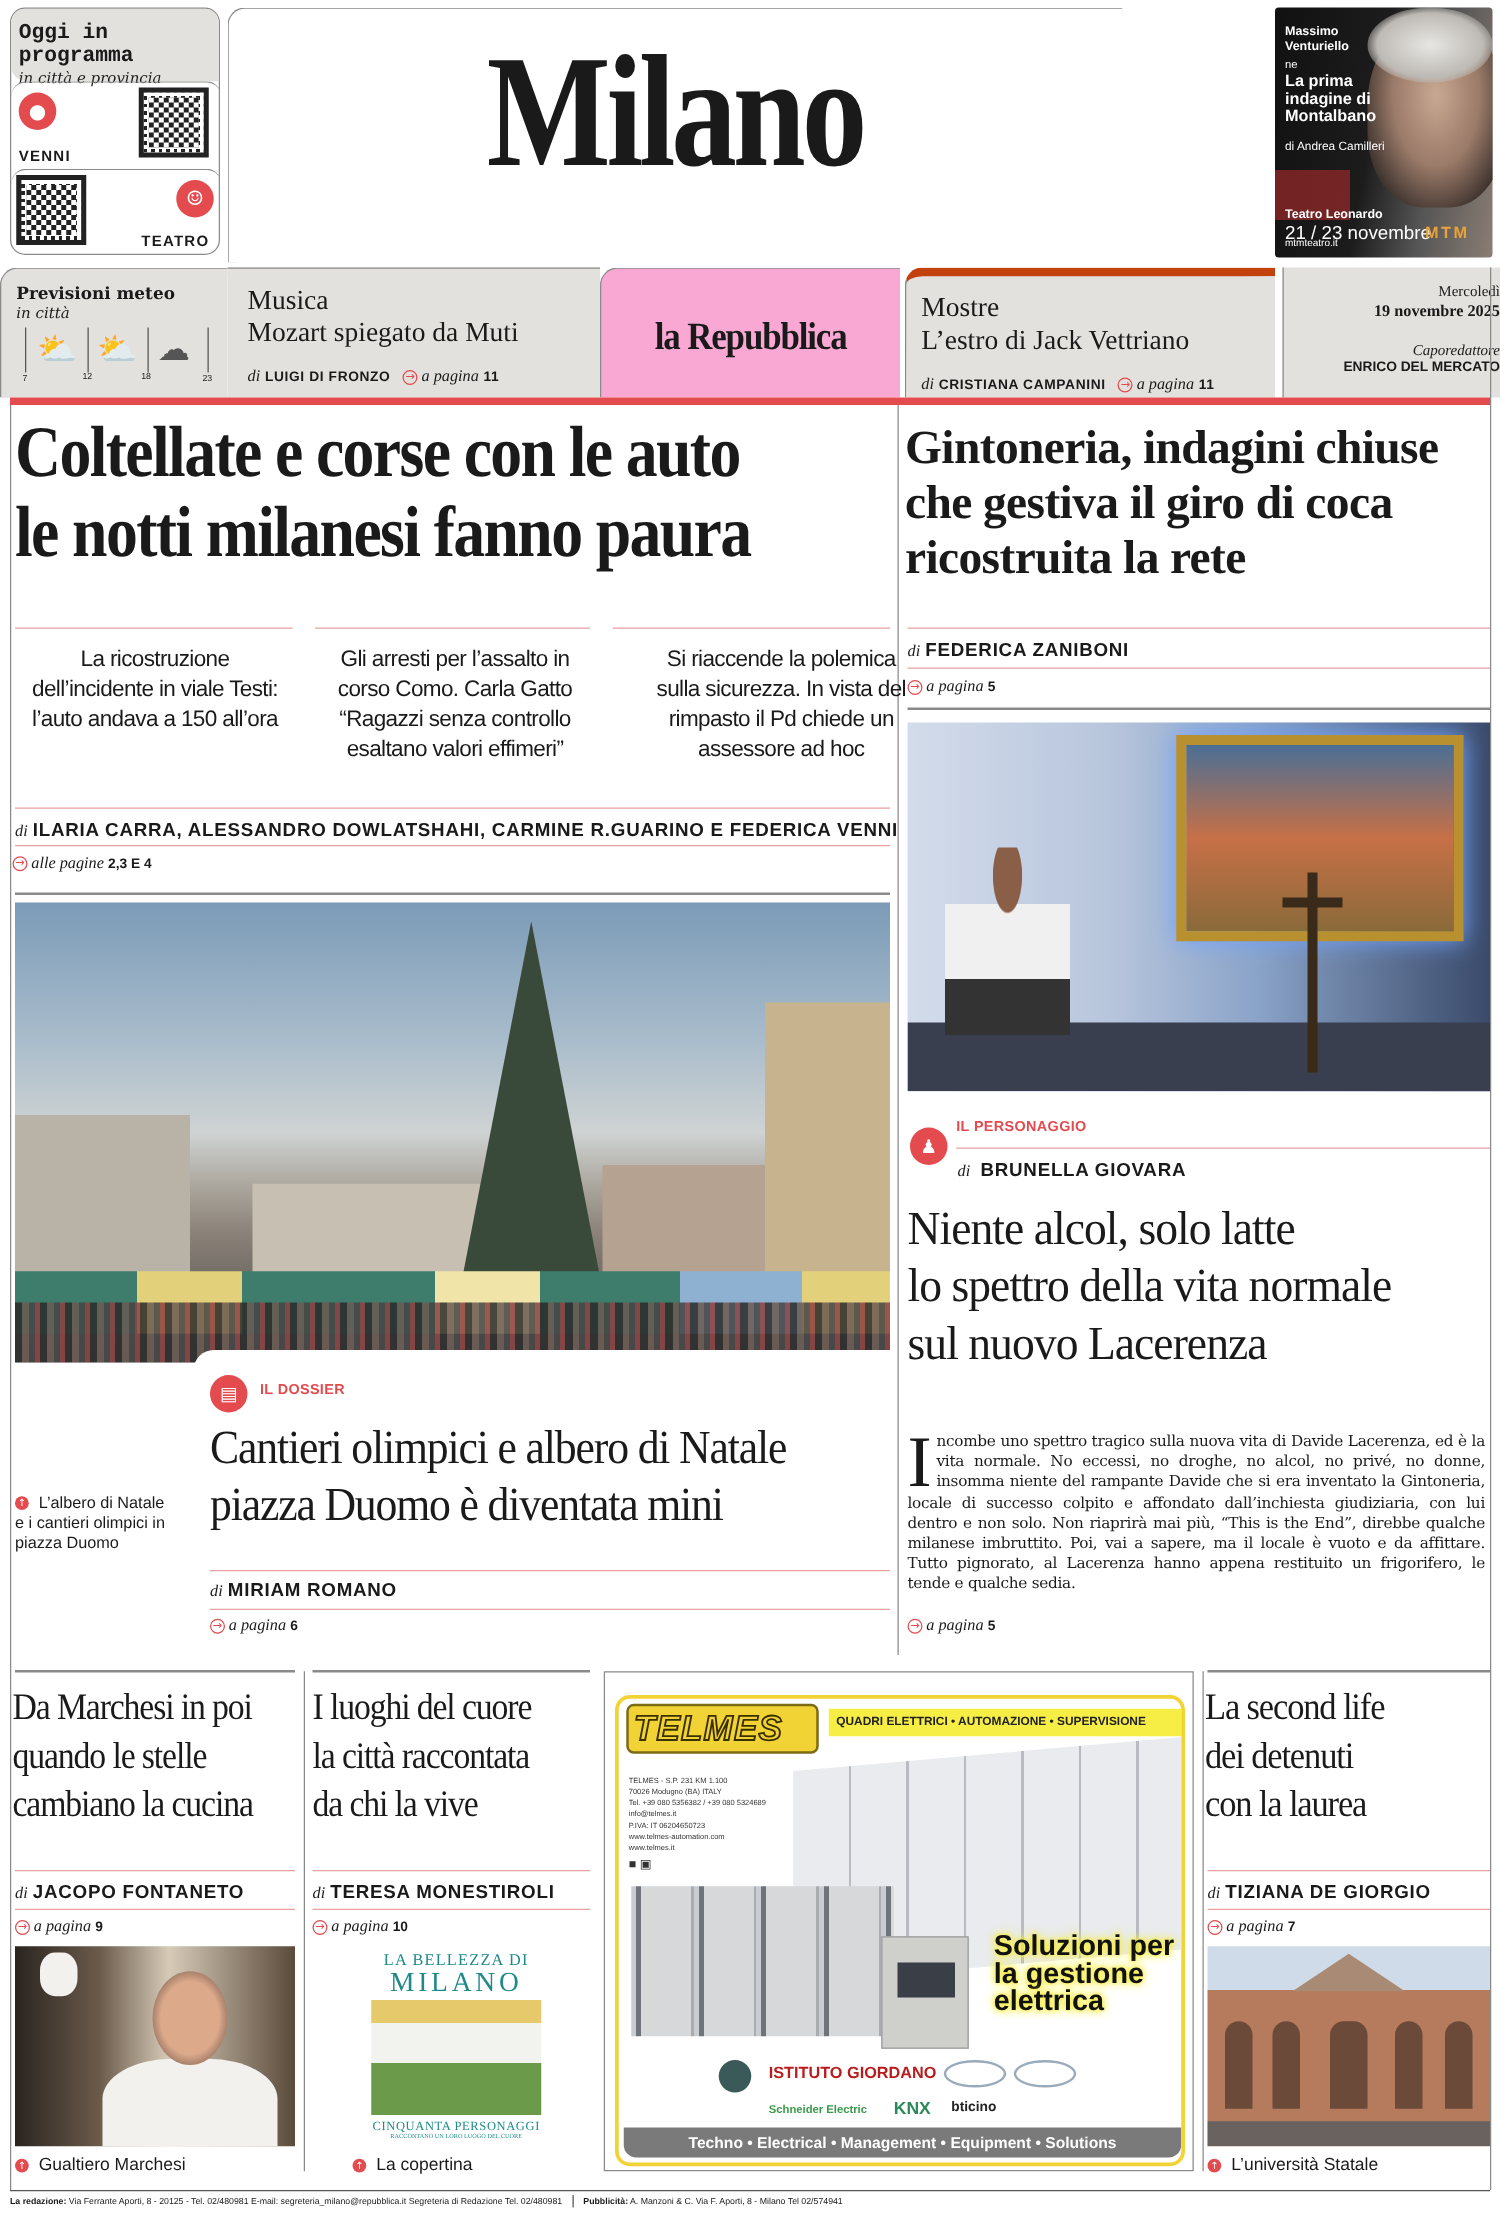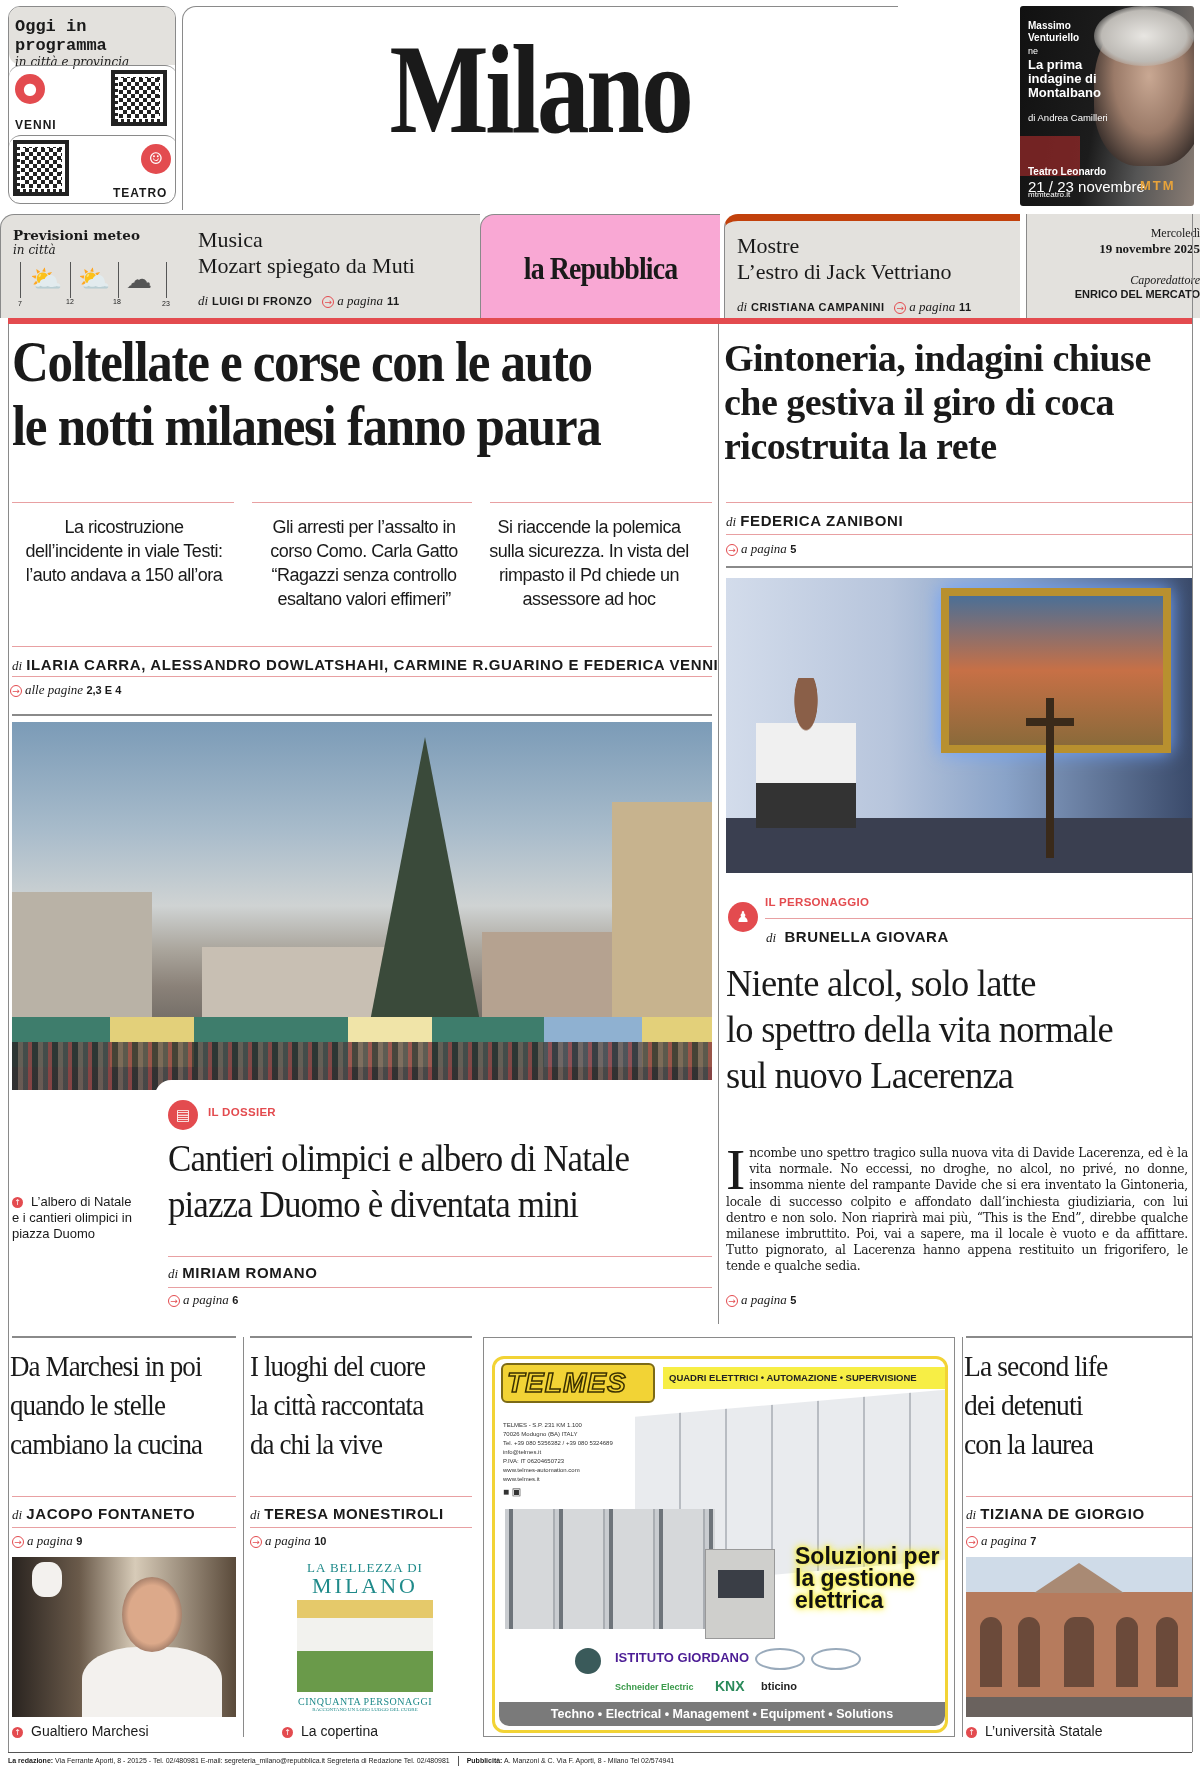--- a/index.html
+++ b/index.html
@@ -233,21 +233,21 @@
   <div>Coltellate e corse con le auto</div>
   <div>le notti milanesi fanno paura</div>
 </div>
 
 <div class="abs rule-red" style="left:12px; top:502px; width:222px;"></div>
 <div class="abs rule-red" style="left:252px; top:502px; width:220px;"></div>
 <div class="abs rule-red" style="left:490px; top:502px; width:222px;"></div>
 
 <div class="abs sub3" style="left:24px;">La ricostruzione dell’incidente in viale Testi: l’auto andava a 150 all’ora</div>
 <div class="abs sub3" style="left:262px; width:204px;">Gli arresti per l’assalto in corso Como. Carla Gatto “Ragazzi senza controllo esaltano valori effimeri”</div>
-<div class="abs sub3" style="left:484px; width:210px;">Si riaccende la polemica sulla sicurezza. In vista del rimpasto il Pd chiede un assessore ad hoc</div>
+<div class="abs sub3" style="left:520px; width:210px;">Si riaccende la polemica sulla sicurezza. In vista del rimpasto il Pd chiede un assessore ad hoc</div>
 
 <div class="abs rule-red" style="left:12px; top:646px; width:700px;"></div>
 <div class="abs byline" style="left:12px; top:656px;">
   <i>di</i>
   <b>ILARIA CARRA, ALESSANDRO DOWLATSHAHI, CARMINE R.GUARINO E FEDERICA VENNI</b>
 </div>
 <div class="abs rule-red" style="left:12px; top:676px; width:700px;"></div>
 <div class="abs pagref" style="left:10px; top:682px;">
   <span class="arrow" style="margin-left:0;">→</span><span>alle pagine</span>
   <b>2,3 E 4</b>
@@ -403,21 +403,21 @@
       <div>www.telmes.it</div>
       <div style="margin-top:3px; font-size:10px;"><span>■</span> <span>▣</span></div>
     </div>
     <div class="tel-cab2"></div>
     <div class="tel-box">
         <div class="tel-screen"></div>
       </div>
     <div class="tel-slogan">Soluzioni per la gestione elettrica</div>
     <div class="tel-logos">
       <div style="position:absolute; left:0; top:4px; width:26px; height:26px; border-radius:50%; background:#3a5a5a;"></div>
-      <div style="position:absolute; left:40px; top:6px; font-size:13px; color:#4c1d95;">ISTITUTO GIORDANO</div>
+      <div style="position:absolute; left:40px; top:6px; font-size:13px; color:#b91c1c;">ISTITUTO GIORDANO</div>
       <div style="position:absolute; left:180px; top:4px; width:50px; height:22px; border-radius:50%; border:2px solid #9ab; "></div>
       <div style="position:absolute; left:236px; top:4px; width:50px; height:22px; border-radius:50%; border:2px solid #9ab;"></div>
       <div style="position:absolute; left:40px; top:38px; font-size:9px; color:#3a9a4a;">Schneider Electric</div>
       <div style="position:absolute; left:140px; top:34px; font-size:14px; color:#2a8a5a;">KNX</div>
       <div style="position:absolute; left:186px; top:36px; font-size:11px; color:#222;">bticino</div>
     </div>
     <div class="tel-footer">Techno • Electrical • Management • Equipment • Solutions</div>
   </div>
 </div>
 

